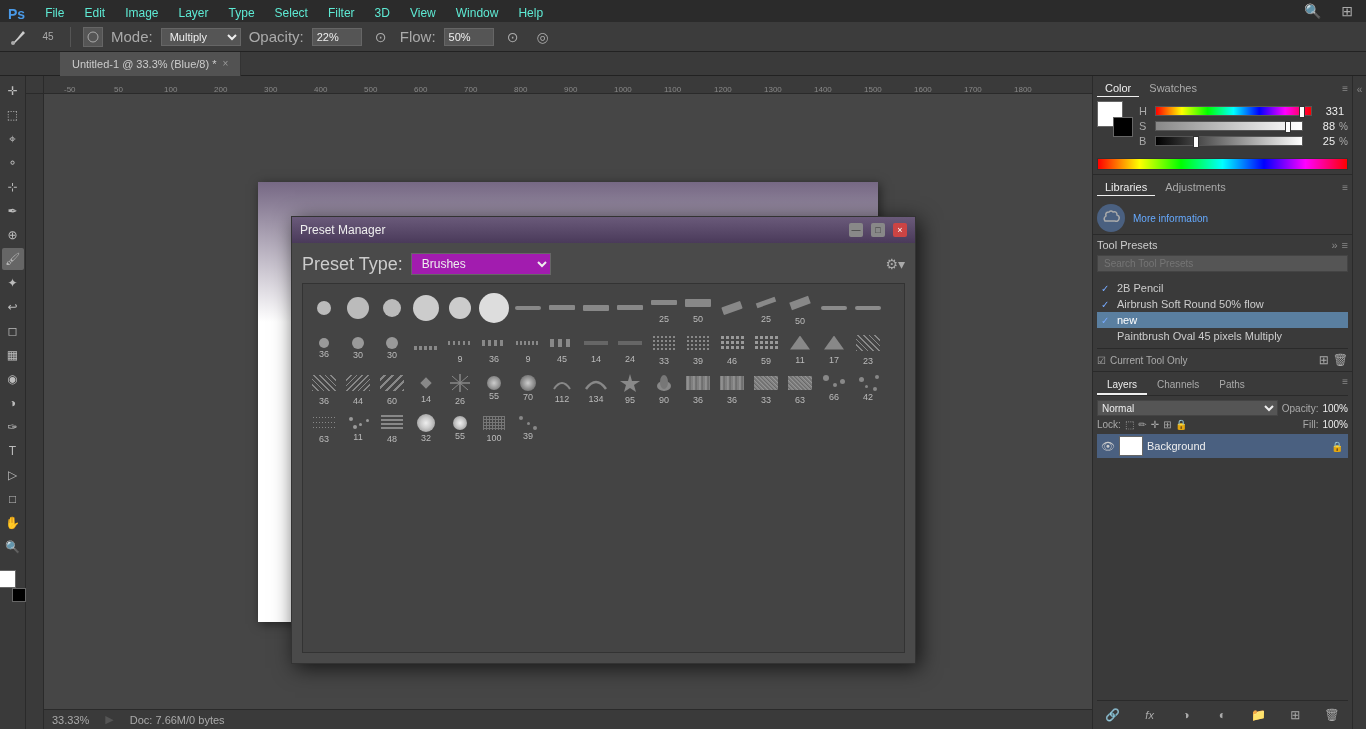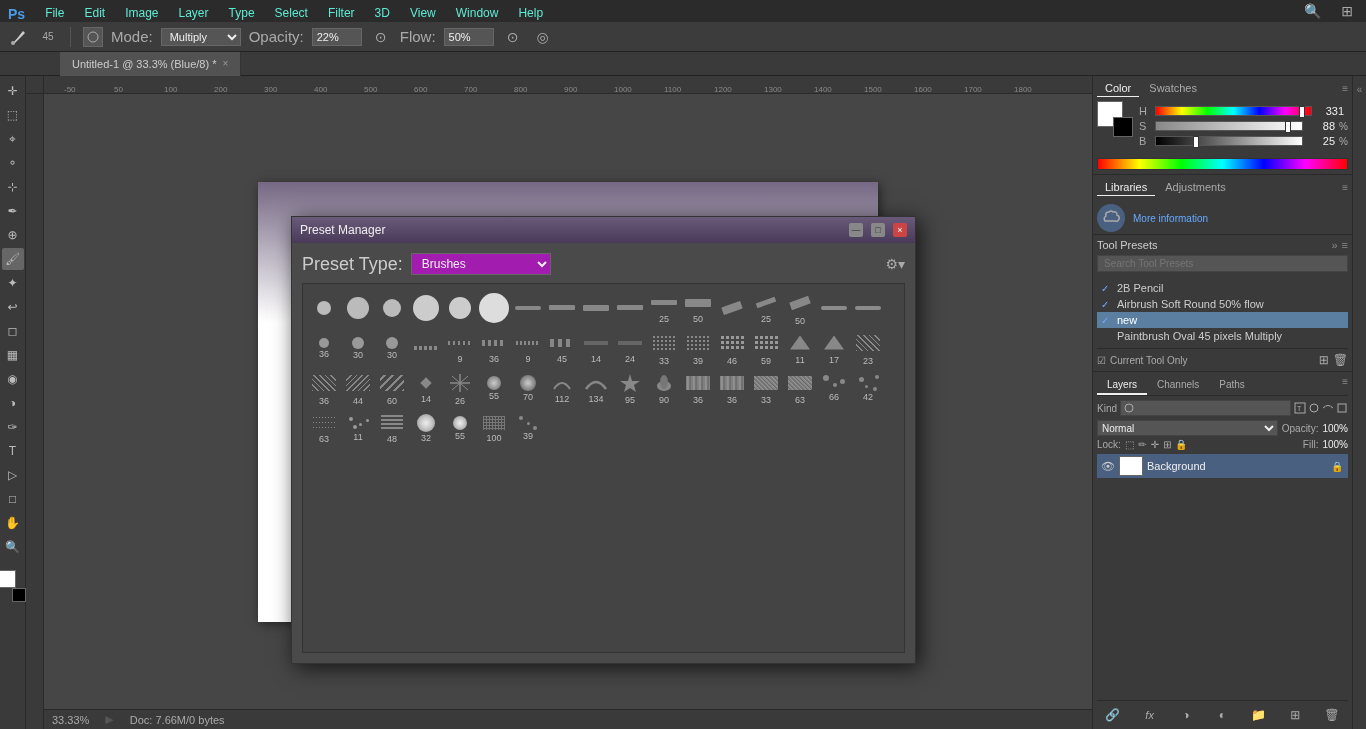--- a/index.html
+++ b/index.html
@@ -1068,43 +1068,20 @@
     </div>
 
     <div id="layers-panel">
       <div class="layers-tabs">
         <span class="layers-tab active">Layers</span>
         <span class="layers-tab">Channels</span>
         <span class="layers-tab">Paths</span>
         <span class="panel-options-btn" style="margin-left:auto">≡</span>
       </div>
 
-      <div style="display:flex;align-items:center;gap:3px;margin-bottom:4px;font-size:10px;color:#aaa">
-        <span>Kind</span>
-        <div style="flex:1;background:#555;border:1px solid #444;height:16px;display:flex;align-items:center;padding:0 3px">
-          <svg width="10" height="10">
-              <circle cx="5" cy="5" r="4" fill="none" stroke="#aaa" stroke-width="1"></circle>
-            </svg>
-        </div>
-        <span style="display:flex;gap:2px">
-          <svg width="12" height="12">
-              <rect x="1" y="1" width="10" height="10" fill="none" stroke="#aaa" stroke-width="1"></rect>
-              <text x="3" y="9" font-size="7" fill="#aaa">T</text>
-            </svg>
-          <svg width="12" height="12">
-              <circle cx="6" cy="6" r="4" fill="none" stroke="#aaa" stroke-width="1"></circle>
-            </svg>
-          <svg width="12" height="12">
-              <path d="M1 6 Q6 1 11 6" fill="none" stroke="#aaa" stroke-width="1"></path>
-            </svg>
-          <svg width="12" height="12">
-              <rect x="2" y="2" width="8" height="8" fill="none" stroke="#aaa" stroke-width="1"></rect>
-            </svg>
-        </span>
-      </div>
       <div class="blend-mode-row">
         <select class="blend-select">
           <option>Normal</option>
         </select>
         <span class="opacity-label">Opacity:</span>
         <span class="opacity-value">100%</span>
       </div>
       <div class="lock-row">
         <span>Lock:</span>
         <span class="lock-icon">⬚</span>

